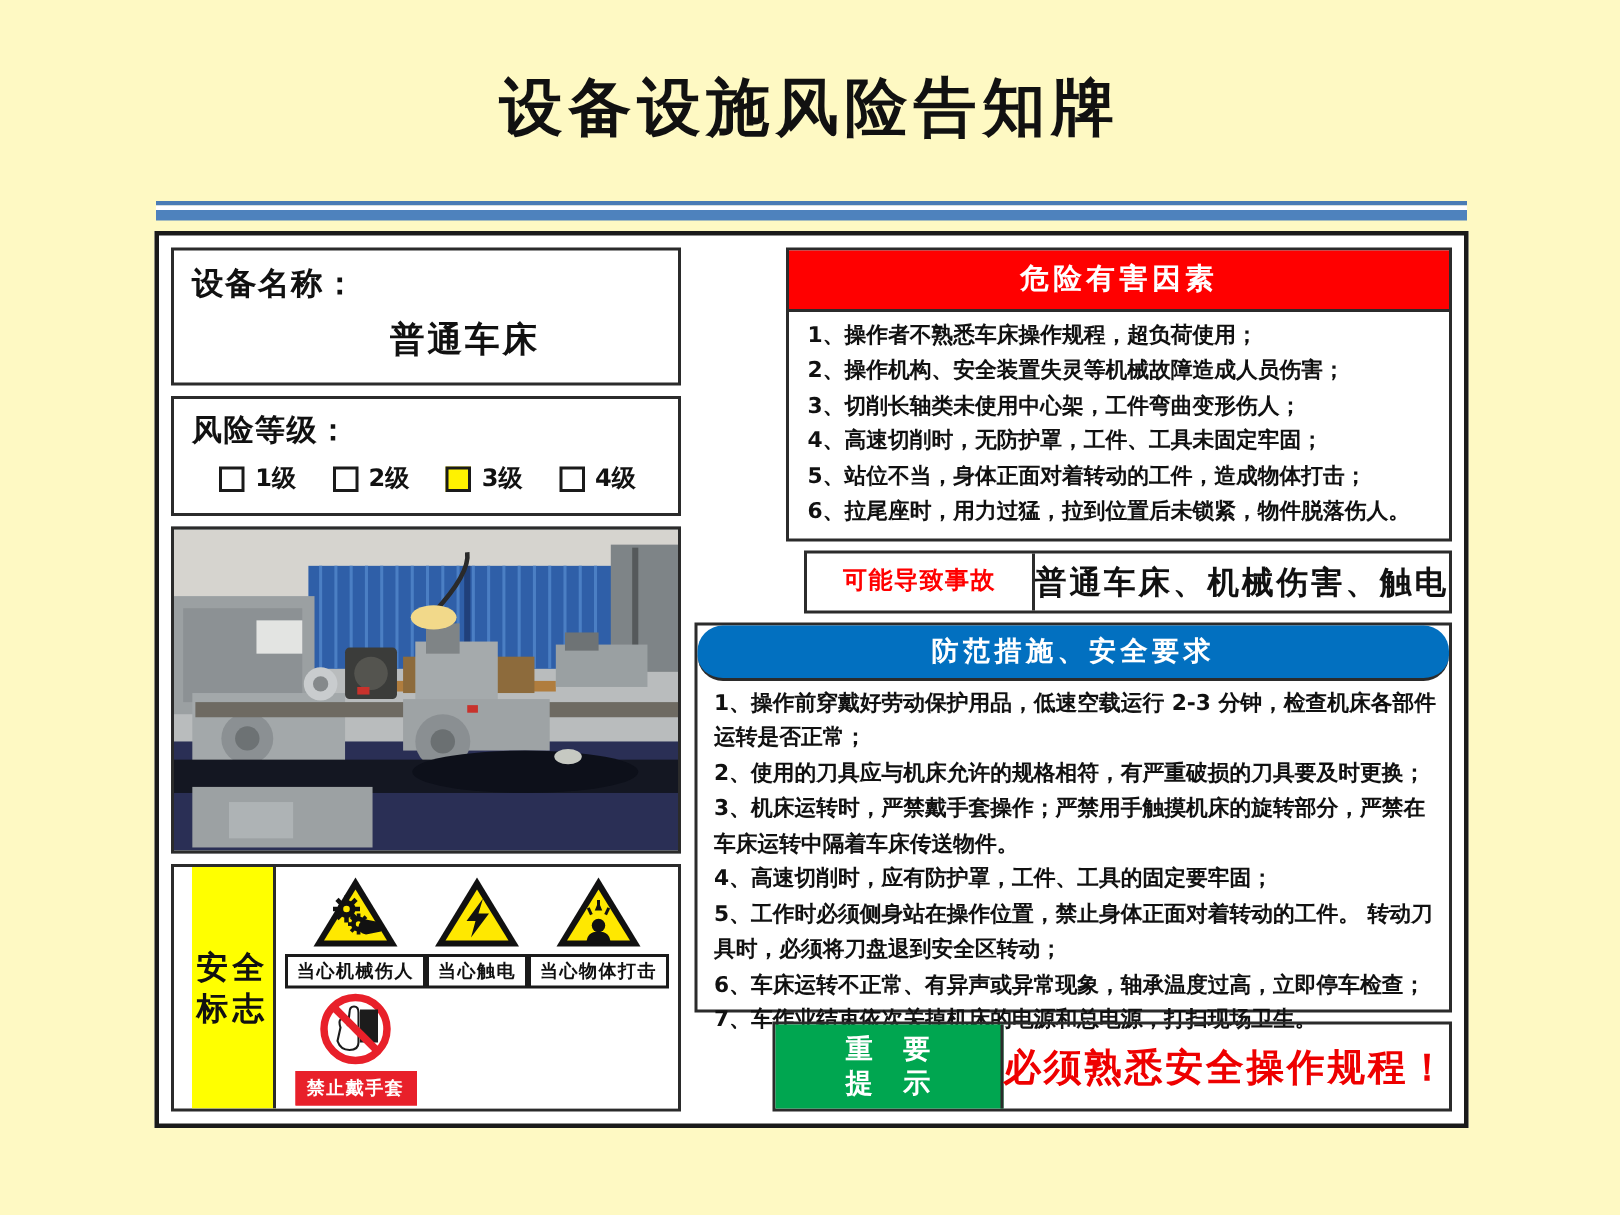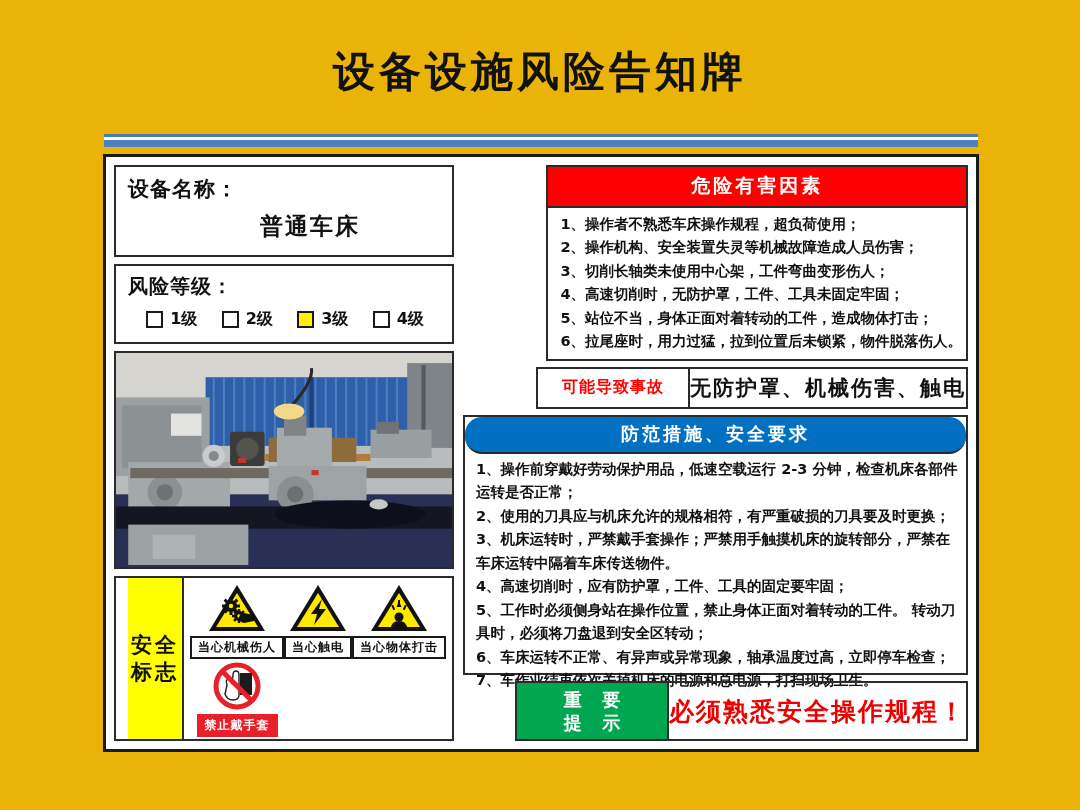--- a/index.html
+++ b/index.html
@@ -2,21 +2,21 @@
 <html><head>
 <meta charset="utf-8">
 <style>
   * { box-sizing: border-box; margin: 0; padding: 0; }
   html, body {
     width: 1080px; height: 810px;
     background: #ffffff;
     font-family: "Liberation Sans", "DejaVu Sans", sans-serif;
     overflow: hidden;
   }
-  #page { position: relative; width: 1080px; height: 810px; background:#eab308; }
+  #page { position: relative; width: 1080px; height: 810px; background:#fef9c3; }
 
   
   .title {
     position: absolute; left: 0; top: 44px; width: 1080px;
     text-align: center;
     font-family: "DejaVu Serif", "Liberation Serif", serif;
     font-size: 42px; font-weight: 700; letter-spacing: 4px;
     color: #111;
   }
   .rule-wrap { position:absolute; left:104px; top:134px; width:874px; }
@@ -103,21 +103,21 @@
   }
   .hdr-blue {
     background:#0270c0; color:#ffffff; text-align:center;
     font-family:"DejaVu Sans", sans-serif;
     font-size:18px; font-weight:800; letter-spacing:3px;
     padding:5px 0 6px 0;
     border-radius:17px;
   }
   .hazard-box { border:2px solid #2b2b2b; }
   .hazard-box .hdr-red { border-bottom:2px solid #2b2b2b; }
-  .hazard-list { padding:5px 4px 5px 12px; }
+  .hazard-list { padding:5px 26px 5px 12px; }
   .hazard-list li, .measure-list li {
     list-style:none;
     font-family:"DejaVu Sans", sans-serif;
     font-size:14.5px; font-weight:700; color:#111;
     line-height:1.62; letter-spacing:0px;
   }
 
   .accident-row { display:flex; border:2px solid #2b2b2b; height:42px; }
   .accident-label {
     width:152px; display:flex; align-items:center; justify-content:center;
@@ -350,21 +350,21 @@
           <li>2、操作机构、安全装置失灵等机械故障造成人员伤害；</li>
           <li>3、切削长轴类未使用中心架，工件弯曲变形伤人；</li>
           <li>4、高速切削时，无防护罩，工件、工具未固定牢固；</li>
           <li>5、站位不当，身体正面对着转动的工件，造成物体打击；</li>
           <li>6、拉尾座时，用力过猛，拉到位置后未锁紧，物件脱落伤人。</li>
         </ul>
       </div>
 
       <div class="accident-row">
         <div class="accident-label">可能导致事故</div>
-        <div class="accident-value">无防护罩、机械伤害、触电</div>
+        <div class="accident-value">普通车床、机械伤害、触电</div>
       </div>
 
       <div class="measures-box">
         <div class="hdr-blue">防范措施、安全要求</div>
         <ul class="measure-list">
           <li>1、操作前穿戴好劳动保护用品，低速空载运行 2-3 分钟，检查机床各部件运转是否正常；</li>
           <li>2、使用的刀具应与机床允许的规格相符，有严重破损的刀具要及时更换；</li>
           <li>3、机床运转时，严禁戴手套操作；严禁用手触摸机床的旋转部分，严禁在车床运转中隔着车床传送物件。</li>
           <li>4、高速切削时，应有防护罩，工件、工具的固定要牢固；</li>
           <li>5、工作时必须侧身站在操作位置，禁止身体正面对着转动的工件。 转动刀具时，必须将刀盘退到安全区转动；</li>

